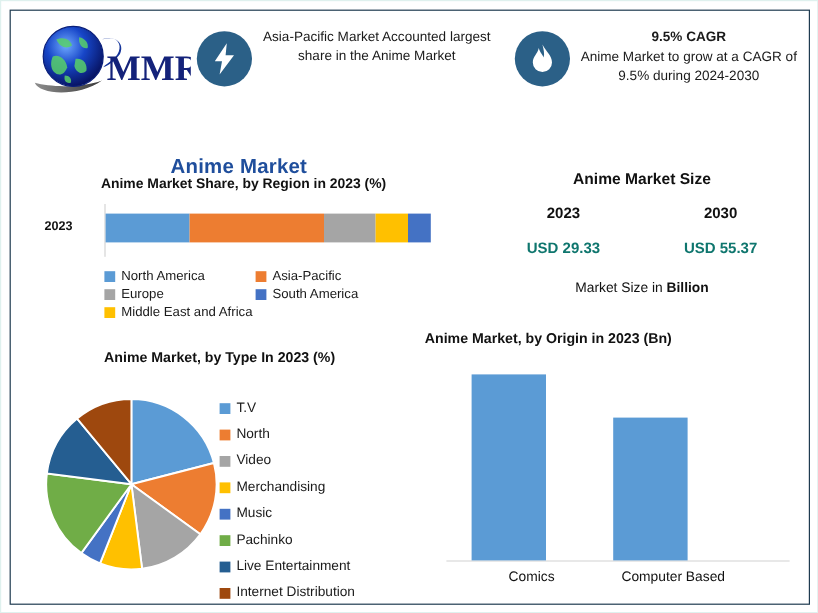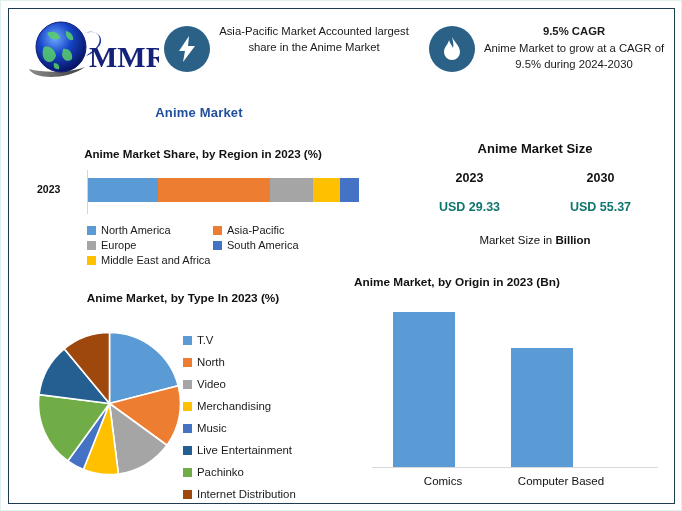--- a/index.html
+++ b/index.html
@@ -85,24 +85,24 @@
   .hdr-text .bold {
     font-weight: bold;
     display: block;
     margin-bottom: 1px;
   }
 
   
   .main-title {
     position: absolute;
     left: 0;
-    top: 96px;
+    top: 120px;
     width: 380px;
     text-align: center;
-    font-size: 13px;
+    font-size: 17px;
     font-weight: bold;
     color: #1f4e9c;
     letter-spacing: 0.2px;
   }
 
   
   .region-panel {
     position: absolute;
     left: 8px;
     top: 138px;
@@ -435,26 +435,26 @@
             </div>
             <div class="lg-item">
               <span class="lg-swatch" style="background: rgb(255, 192, 0);"></span>
               <span>Merchandising</span>
             </div>
             <div class="lg-item">
               <span class="lg-swatch" style="background: rgb(68, 114, 196);"></span>
               <span>Music</span>
             </div>
             <div class="lg-item">
+              <span class="lg-swatch" style="background: rgb(112, 173, 71);"></span>
+              <span>Pachinko</span>
+            </div>
+            <div class="lg-item">
               <span class="lg-swatch" style="background: rgb(37, 94, 145);"></span>
               <span>Live Entertainment</span>
-            </div>
-            <div class="lg-item">
-              <span class="lg-swatch" style="background: rgb(112, 173, 71);"></span>
-              <span>Pachinko</span>
             </div>
             <div class="lg-item">
               <span class="lg-swatch" style="background: rgb(158, 72, 14);"></span>
               <span>Internet Distribution</span>
             </div>
           </div>
       </div>
     </div>
 
     <div class="origin-panel">

